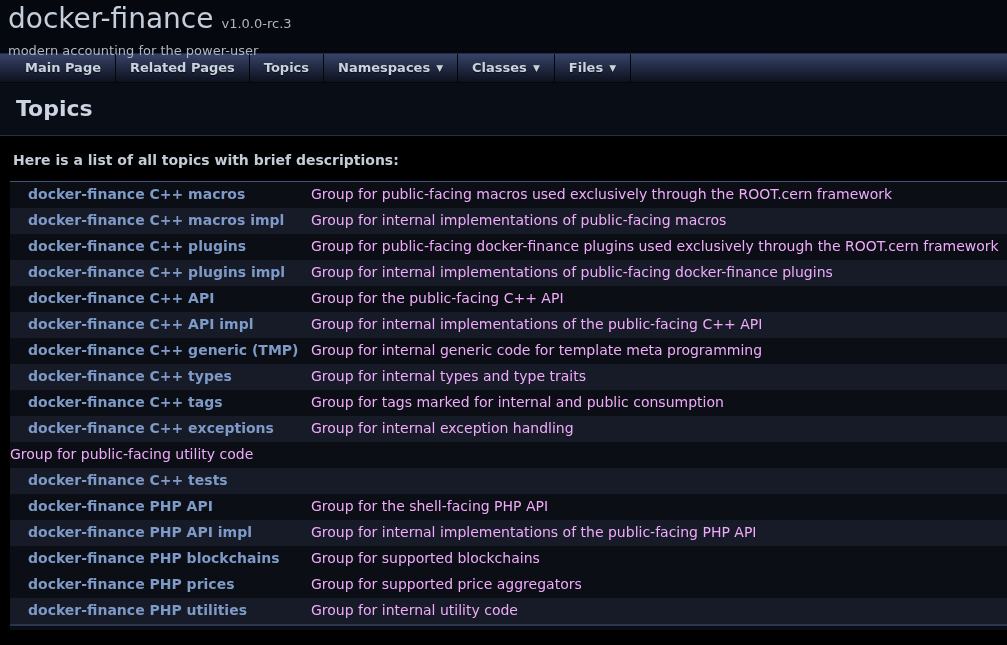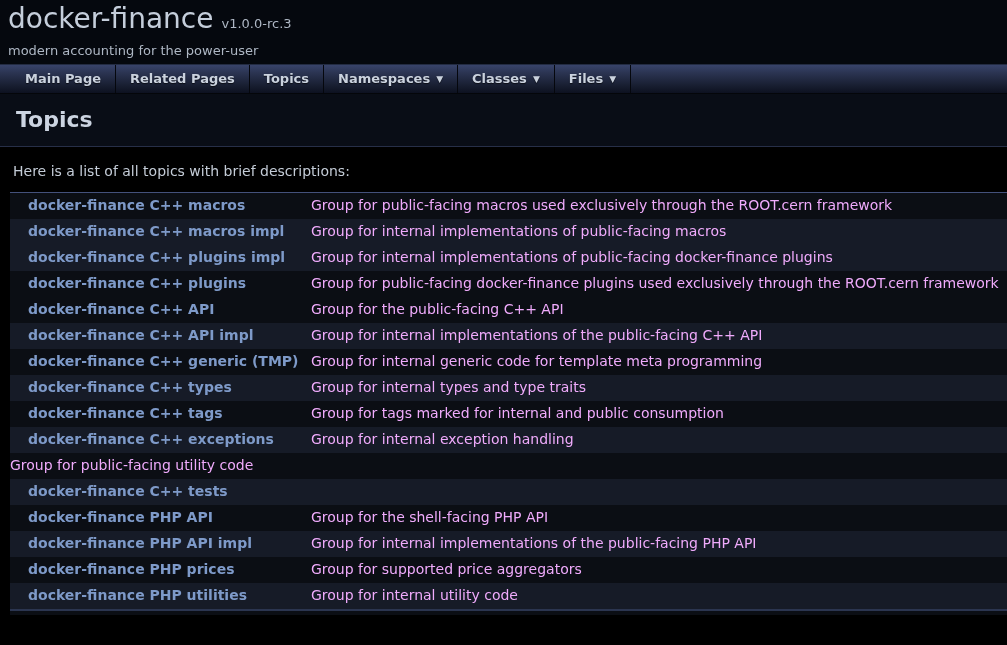--- a/index.html
+++ b/index.html
@@ -7,21 +7,21 @@
     padding: 0;
     background: #000000;
     width: 1007px;
     height: 645px;
     overflow: hidden;
     font-family: "DejaVu Sans", "Liberation Sans", sans-serif;
   }
 
   
   #titlearea {
-    height: 64px;
+    height: 53px;
     box-sizing: border-box;
     background: #05080e;
     padding: 2px 0 0 8px;
   }
   .projectname {
     font-size: 28px;
     line-height: 34px;
     color: #c5cedb;
     font-weight: 400;
     white-space: nowrap;
@@ -81,20 +81,21 @@
     font-weight: bold;
     color: #ccd4e1;
   }
 
   
   .contents { overflow: hidden; }
   .intro {
     margin: 16px 0 13px 13px;
     font-size: 14px;
     color: #c4ccd7;
+    font-weight: bold;
   }
 
   
   .directory {
     margin-left: 10px;
     border-top: 1px solid #44517b;
   }
   .dir-row {
     display: flex;
     height: 26px;
@@ -169,29 +170,29 @@
   <div class="directory">
 
     <div class="dir-row odd">
       <div class="cell-name"><a class="topic-link">docker-finance C++ macros</a></div>
       <div class="cell-desc">Group for public-facing macros used exclusively through the ROOT.cern framework</div>
     </div>
     <div class="dir-row even">
       <div class="cell-name"><a class="topic-link">docker-finance C++ macros impl</a></div>
       <div class="cell-desc">Group for internal implementations of public-facing macros</div>
     </div>
+    <div class="dir-row odd">
+      <div class="cell-name"><a class="topic-link">docker-finance C++ plugins</a></div>
+      <div class="cell-desc">Group for public-facing docker-finance plugins used exclusively through the ROOT.cern framework</div>
+    </div>
     <div class="dir-row even">
       <div class="cell-name"><a class="topic-link">docker-finance C++ plugins impl</a></div>
       <div class="cell-desc">Group for internal implementations of public-facing docker-finance plugins</div>
     </div>
     <div class="dir-row odd">
-      <div class="cell-name"><a class="topic-link">docker-finance C++ plugins</a></div>
-      <div class="cell-desc">Group for public-facing docker-finance plugins used exclusively through the ROOT.cern framework</div>
-    </div>
-    <div class="dir-row odd">
       <div class="cell-name"><a class="topic-link">docker-finance C++ API</a></div>
       <div class="cell-desc">Group for the public-facing C++ API</div>
     </div>
     <div class="dir-row even">
       <div class="cell-name"><a class="topic-link">docker-finance C++ API impl</a></div>
       <div class="cell-desc">Group for internal implementations of the public-facing C++ API</div>
     </div>
     <div class="dir-row odd">
       <div class="cell-name"><a class="topic-link">docker-finance C++ generic (TMP)</a></div>
       <div class="cell-desc">Group for internal generic code for template meta programming</div>
@@ -216,20 +217,24 @@
     </div>
     <div class="dir-row odd">
       <div class="cell-name"><a class="topic-link">docker-finance PHP API</a></div>
       <div class="cell-desc">Group for the shell-facing PHP API</div>
     </div>
     <div class="dir-row even">
       <div class="cell-name"><a class="topic-link">docker-finance PHP API impl</a></div>
       <div class="cell-desc">Group for internal implementations of the public-facing PHP API</div>
     </div>
     <div class="dir-row odd">
+      <div class="cell-name"><a class="topic-link">docker-finance PHP blockchains</a></div>
+      <div class="cell-desc">Group for supported blockchains</div>
+    </div>
+    <div class="dir-row odd">
       <div class="cell-name"><a class="topic-link">docker-finance PHP prices</a></div>
       <div class="cell-desc">Group for supported price aggregators</div>
     </div>
     <div class="dir-row even">
       <div class="cell-name"><a class="topic-link">docker-finance PHP utilities</a></div>
       <div class="cell-desc">Group for internal utility code</div>
     </div>
 
     <div class="partial-row"></div>
   </div>

